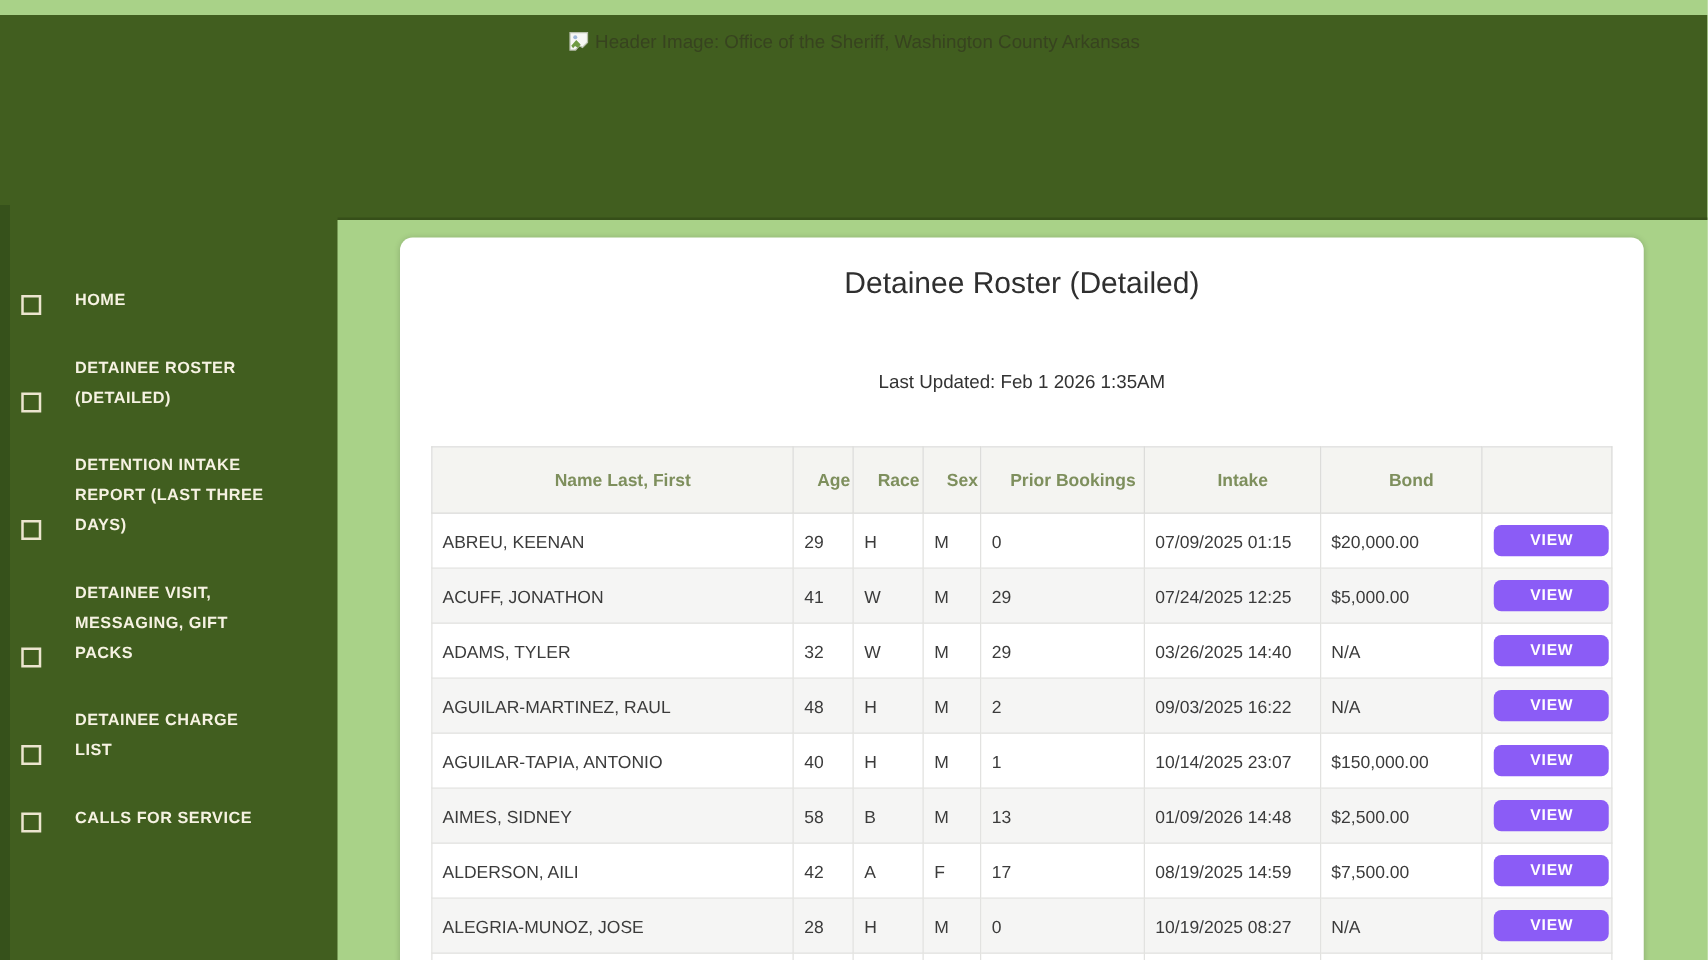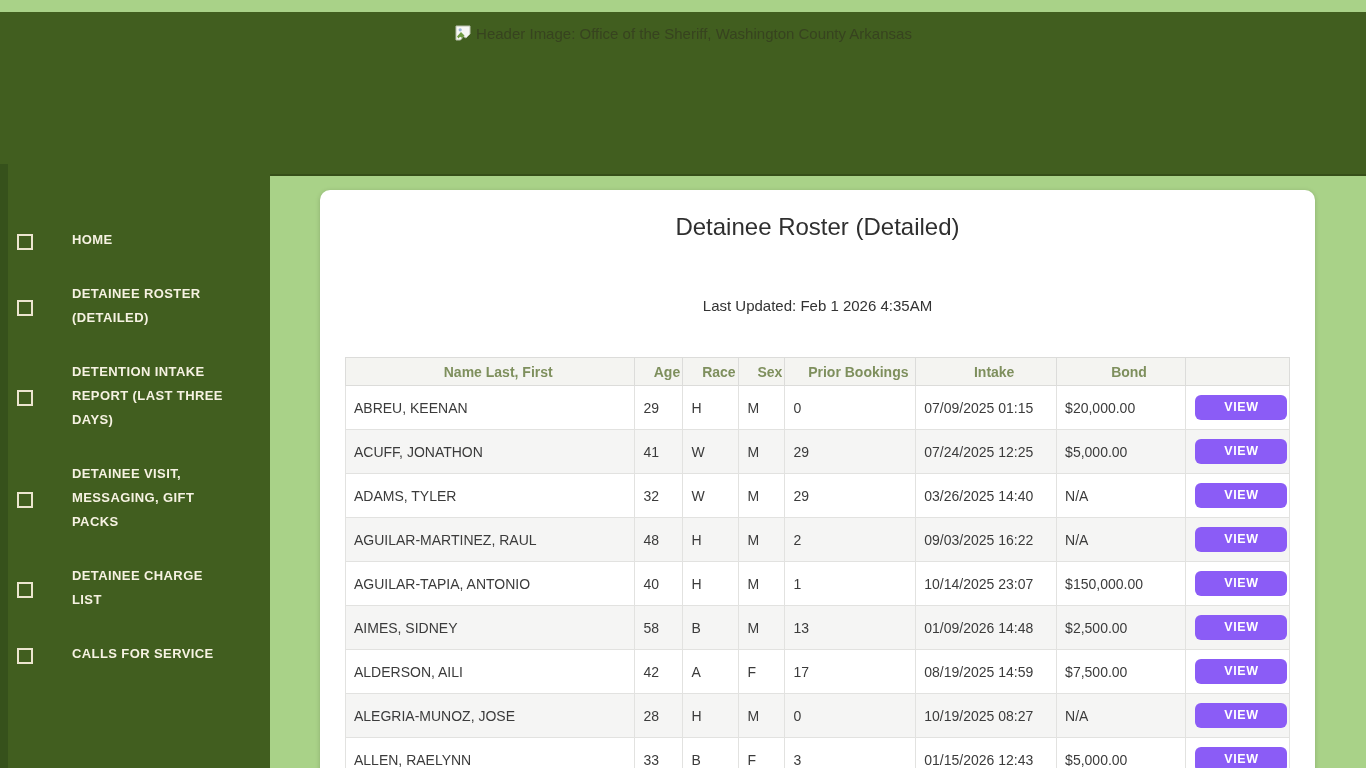--- a/index.html
+++ b/index.html
@@ -31,24 +31,23 @@
   }
 
   
   .sidebar {
     position: absolute; top: 164px; left: 0;
     width: 270px; height: 604px;
     background: linear-gradient(90deg, #36511b 0px, #36511b 8px, #415e1f 8px);
     padding-top: 64px;
   }
   .sidebar-item {
-    display: flex; align-items: center;
+    display: flex; align-items: flex-end;
     margin-bottom: 30px;
     cursor: pointer;
-    gap: 12px;
   }
   .sidebar-broken-icon {
     width: 16px; height: 16px;
     border: 2px solid #ece5cf;
     margin-left: 17px; margin-right: 27px;
     margin-top: 4px;
     flex: 0 0 auto;
   }
   .sidebar-label {
     width: 152px;
@@ -81,21 +80,21 @@
   }
 
   
   table.roster {
     width: 945px;
     margin: 42px auto 0;
     border-collapse: collapse;
     font-size: 14px;
   }
   table.roster th {
-    height: 28px;
+    height: 53px;
     background: #f4f4f1;
     color: #7e8f5d;
     font-weight: bold;
     text-align: center;
     border: 1px solid #dcdcda;
     padding-left: 16px;
   }
   table.roster td {
     height: 44px;
     border: 1px solid #e2e2e0;
@@ -156,21 +155,21 @@
     <span class="sidebar-label">DETAINEE CHARGE LIST</span>
   </div>
   <div class="sidebar-item">
     <span class="sidebar-broken-icon"></span>
     <span class="sidebar-label">CALLS FOR SERVICE</span>
   </div>
 </nav>
 
 <main class="card">
   <h1 class="page-title">Detainee Roster (Detailed)</h1>
-  <div class="last-updated">Last Updated: Feb 1 2026 4:35AM</div>
+  <div class="last-updated">Last Updated: Feb 1 2026 1:35AM</div>
 
   <table class="roster">
     <colgroup>
       <col style="width:290px">
         <col style="width:48px">
         <col style="width:56px">
         <col style="width:46px">
       <col style="width:131px">
         <col style="width:141px">
         <col style="width:129px">

